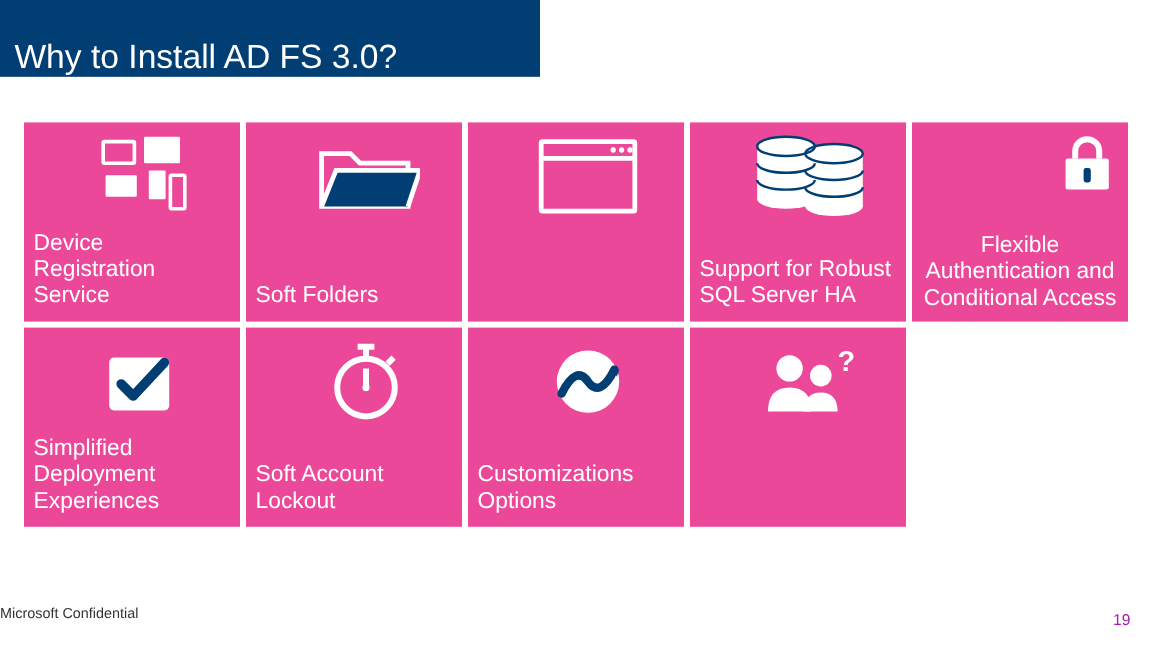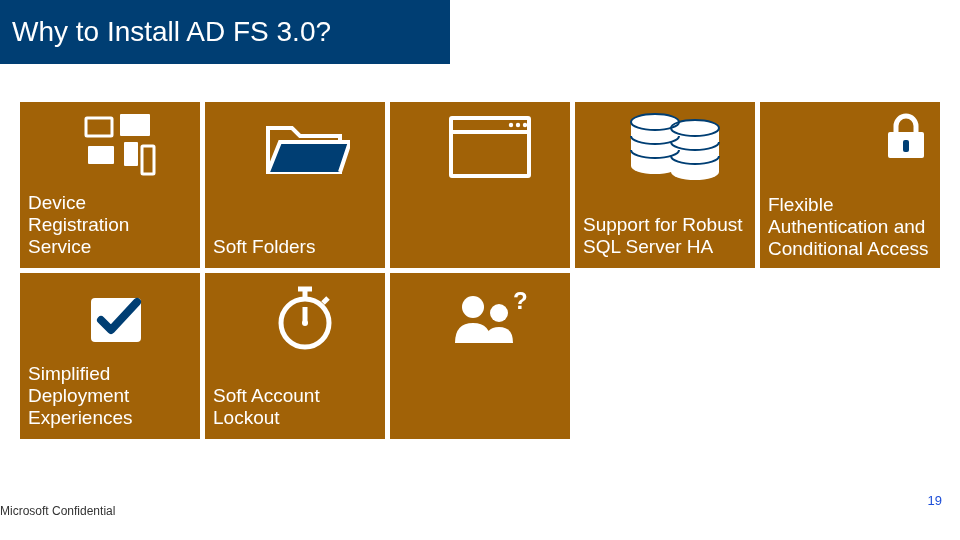--- a/index.html
+++ b/index.html
@@ -13,41 +13,41 @@
     color: #fff;
   }
   .title-bar {
     position: absolute;
     left: 0;
     top: 0;
     height: 64px;
     width: 450px;
     background: #003e73;
     display: flex;
-    align-items: center;
+    align-items: flex-end;
     padding-left: 12px;
     box-sizing: border-box;
   }
   .title-bar span {
     color: #fff;
     font-size: 28px;
     font-weight: 300;
   }
   .grid {
     position: absolute;
     left: 20px;
     top: 102px;
     width: 920px;
     display: grid;
     grid-template-columns: repeat(5, 180px);
     grid-auto-rows: 166px;
     gap: 5px;
   }
   .tile {
-    background: #a16207;
+    background: #ec4899;
     position: relative;
     overflow: hidden;
     padding-left: 20px;
   }
   .icon-area {
     width: 100%;
     height: 90px;
     display: flex;
     align-items: center;
     justify-content: center;
@@ -76,22 +76,22 @@
     position: absolute;
     left: 0;
     right: 0;
     bottom: 22px;
     color: #333;
     font-size: 12px;
   }
   .page-num {
     position: absolute;
     right: 18px;
-    bottom: 32px;
-    color: #1d4ed8;
+    bottom: 16px;
+    color: #a21caf;
     font-size: 13px;
   }
   svg { display: block; }
 </style>
 </head>
 <body>
 
 <div class="title-bar">
   <span>Why to Install AD FS 3.0?</span>
 </div>
@@ -169,21 +169,21 @@
   <div class="tile">
     <div class="corner-icon">
       <svg width="48" height="52" viewBox="0 0 48 52">
         <g>
           <rect x="6" y="22" width="36" height="26" rx="2" fill="#fff"></rect>
           <path d="M14 22 v-6 a10 10 0 0 1 20 0 v6" fill="none" stroke="#fff" stroke-width="5"></path>
           <rect x="21" y="30" width="6" height="12" rx="2" fill="#003e73"></rect>
         </g>
       </svg>
     </div>
-    <div class="label-area" style="bottom:8px;">Flexible Authentication and Conditional Access</div>
+    <div class="label-area" style="bottom:8px;text-align:center;">Flexible Authentication and Conditional Access</div>
   </div>
 
   <div class="tile">
     <div class="icon-area">
       <svg width="70" height="60" viewBox="0 0 70 60">
         <rect x="6" y="10" width="50" height="44" rx="4" fill="#fff"></rect>
         <path d="M16 32 l10 10 l26 -28" fill="none" stroke="#003e73" stroke-width="8" stroke-linecap="round" stroke-linejoin="round"></path>
       </svg>
     </div>
     <div class="label-area">Simplified Deployment Experiences</div>
@@ -198,20 +198,30 @@
           <line x1="31" y1="14" x2="31" y2="4"></line>
           <line x1="24" y1="4" x2="38" y2="4"></line>
           <line x1="49" y1="18" x2="54" y2="13"></line>
         </g>
         <circle cx="31" cy="38" r="3" fill="#fff"></circle>
       </svg>
     </div>
     <div class="label-area">Soft Account Lockout</div>
   </div>
 
+  <div class="tile">
+    <div class="icon-area">
+      <svg width="72" height="60" viewBox="0 0 72 60">
+        <circle cx="36" cy="30" r="26" fill="#fff"></circle>
+        <path d="M14 40 q12 -24 22 -10 q10 14 22 -10" fill="none" stroke="#003e73" stroke-width="7" stroke-linecap="round"></path>
+        <path d="M56 18 l6 2 l-2 6 z" fill="#003e73"></path>
+      </svg>
+    </div>
+    <div class="label-area">Customizations Options</div>
+  </div>
 
   <div class="tile">
     <div class="icon-area">
       <svg width="82" height="62" viewBox="0 0 82 62">
         <g fill="#fff">
           <circle cx="24" cy="20" r="11"></circle>
           <path d="M6 56 q0 -20 18 -20 q18 0 18 20 z"></path>
           <circle cx="50" cy="26" r="9"></circle>
           <path d="M36 56 q0 -16 14 -16 q14 0 14 16 z"></path>
         </g>

